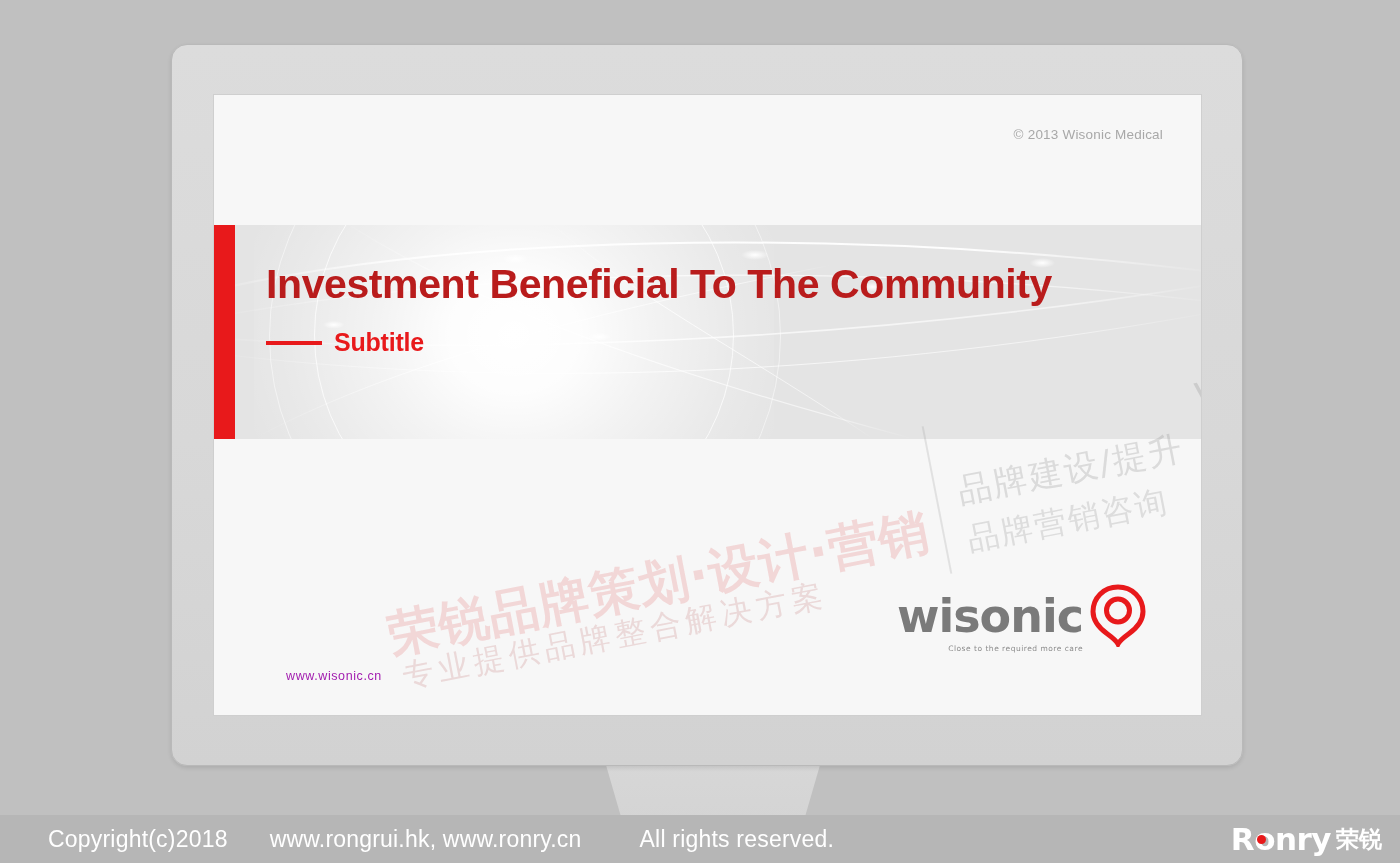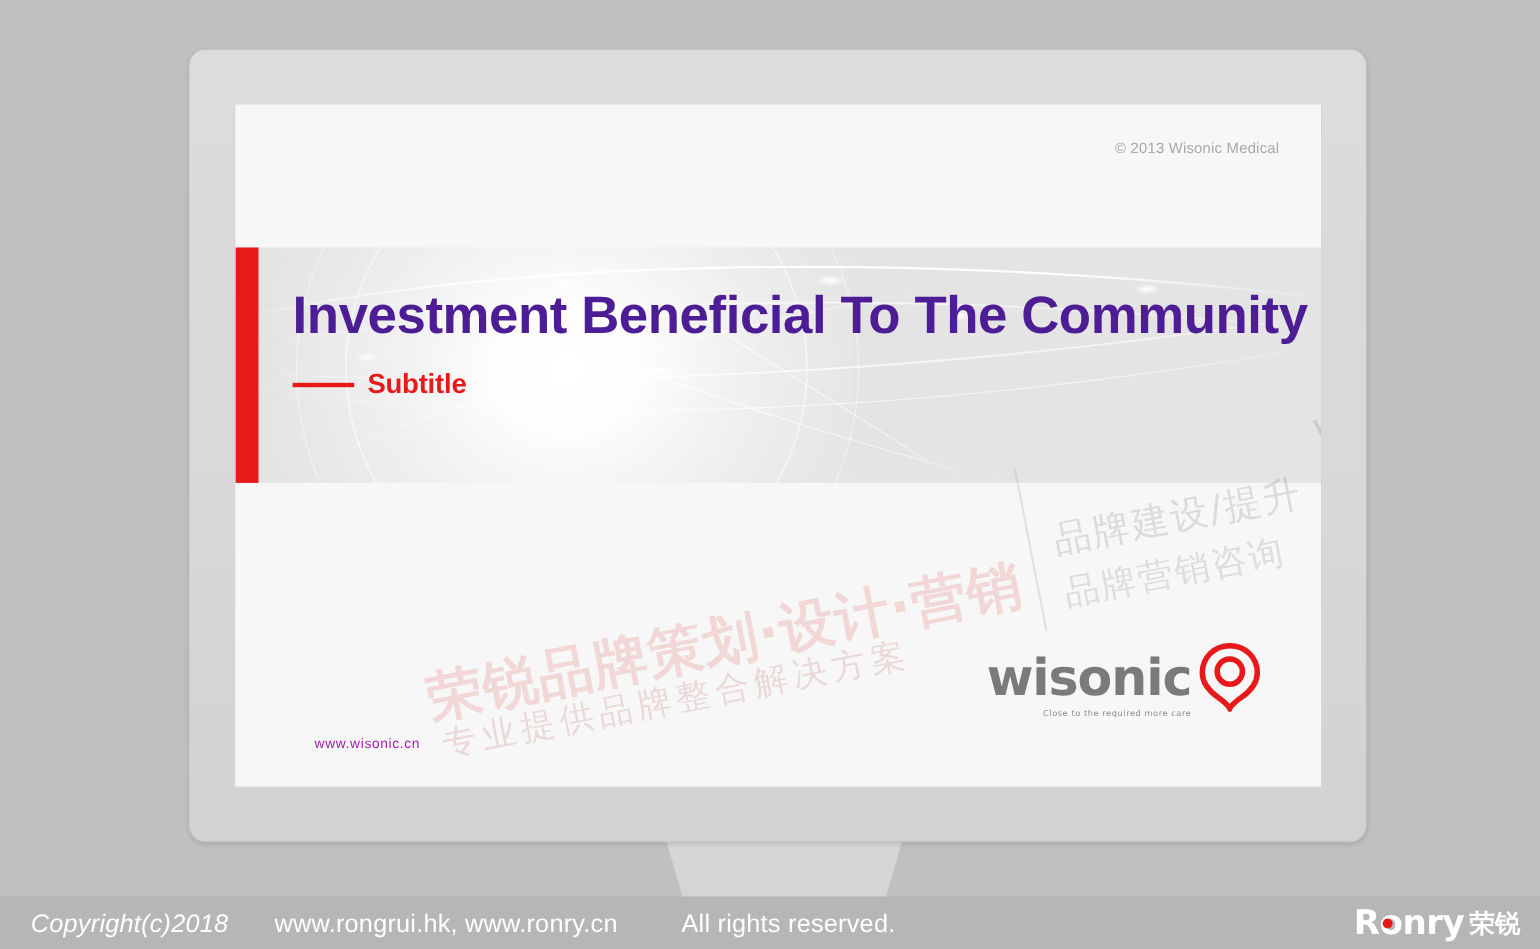--- a/index.html
+++ b/index.html
@@ -132,23 +132,23 @@
   }
 
   #title-block {
     position: absolute;
     left: 52px;
     top: 168px;
     width: 900px;
   }
 
   .slide-title {
-    font-size: 48px;
-    font-weight: bold;
-    color: #4c1d95;
+    font-size: 41px;
+    font-weight: bold;
+    color: #b91c1c;
     letter-spacing: -0.4px;
     line-height: 1.05;
     white-space: nowrap;
   }
 
   .slide-subtitle-row {
     display: flex;
     align-items: center;
     margin-top: 22px;
   }
@@ -275,21 +275,21 @@
     align-items: center;
   }
 
   .footer-text {
     color: #ffffff;
     font-size: 23px;
     letter-spacing: 0.2px;
     white-space: nowrap;
   }
 
-  #footer-copyright { margin-left: 28px; font-style: italic; }
+  #footer-copyright { margin-left: 48px; }
   #footer-urls { margin-left: 42px; }
   #footer-rights { margin-left: 58px; }
 
   #ronry-logo {
     position: absolute;
     right: 18px;
     display: flex;
     align-items: center;
   }
 

